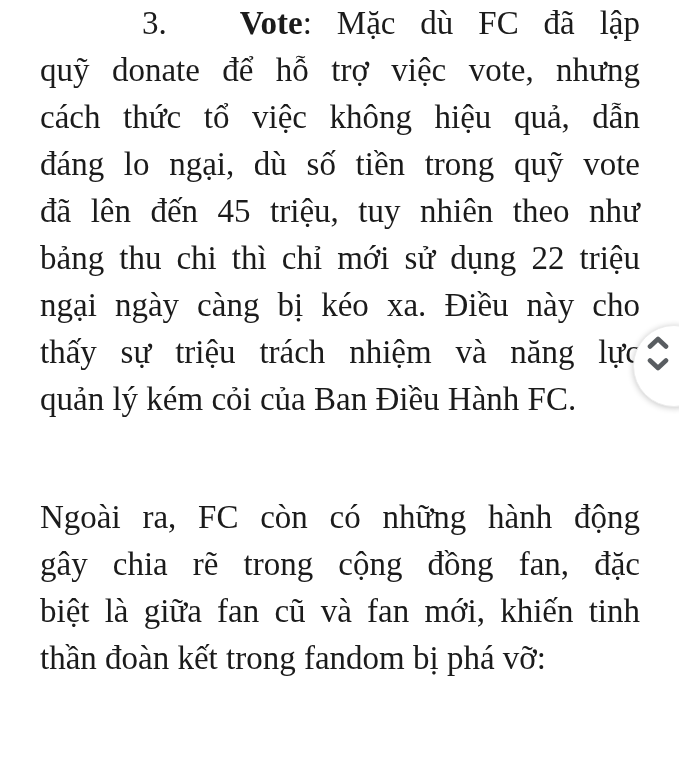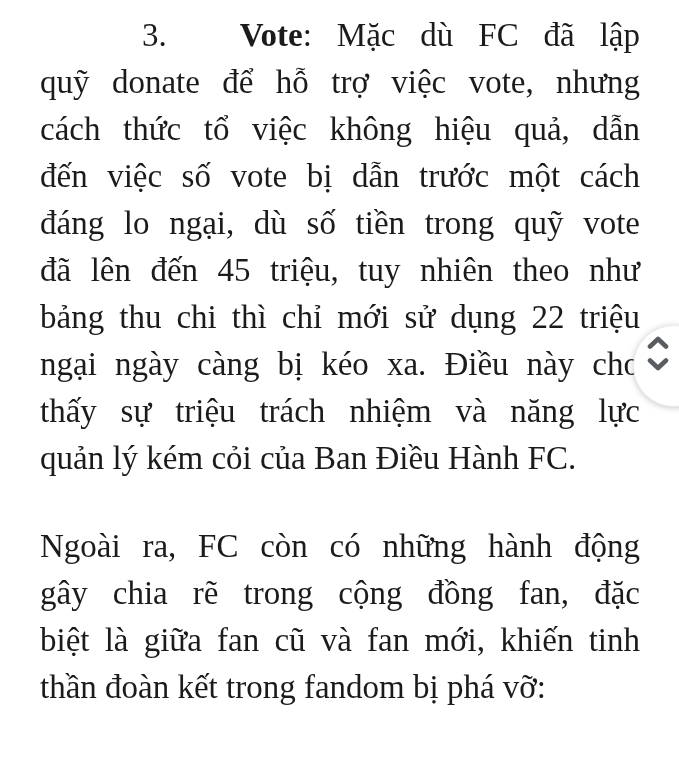--- a/index.html
+++ b/index.html
@@ -16,28 +16,28 @@
   .page {
     position: relative;
     width: 679px;
     height: 781px;
     overflow: hidden;
     background: #ffffff;
   }
   .article {
     position: absolute;
     left: 40px;
-    top: 12px;
+    top: 0;
     width: 600px;
     font-size: 33px;
     line-height: 47px;
     color: #1b1b1b;
   }
   .paragraph + .paragraph {
-    margin-top: 41px;
+    margin-top: 71px;
   }
   .line {
     width: 600px;
     box-sizing: border-box;
     white-space: normal;
   }
   .line.just {
     text-align: justify;
     text-align-last: justify;
     text-justify: inter-word;
@@ -90,21 +90,20 @@
 </head>
 <body>
 
 <div class="page">
 
   <article class="article" id="article">
       <div class="paragraph">
         <div class="line just first-line"><span class="list-number">3.</span><span class="tab-gap"></span><span class="bold-lead">Vote</span><span>: Mặc dù FC đã lập</span></div>
         <div class="line just">quỹ donate để hỗ trợ việc vote, nhưng</div>
         <div class="line just">cách thức tổ việc không hiệu quả, dẫn</div>
-        <div class="line just">đến việc số vote bị dẫn trước một cách</div>
         <div class="line just">đáng lo ngại, dù số tiền trong quỹ vote</div>
         <div class="line just">đã lên đến 45 triệu, tuy nhiên theo như</div>
         <div class="line just">bảng thu chi thì chỉ mới sử dụng 22 triệu</div>
         <div class="line just">ngại ngày càng bị kéo xa. Điều này cho</div>
         <div class="line just">thấy sự triệu trách nhiệm và năng lực</div>
         <div class="line last">quản lý kém cỏi của Ban Điều Hành FC.</div>
       </div>
       <div class="paragraph">
         <div class="line just">Ngoài ra, FC còn có những hành động</div>
         <div class="line just">gây chia rẽ trong cộng đồng fan, đặc</div>

